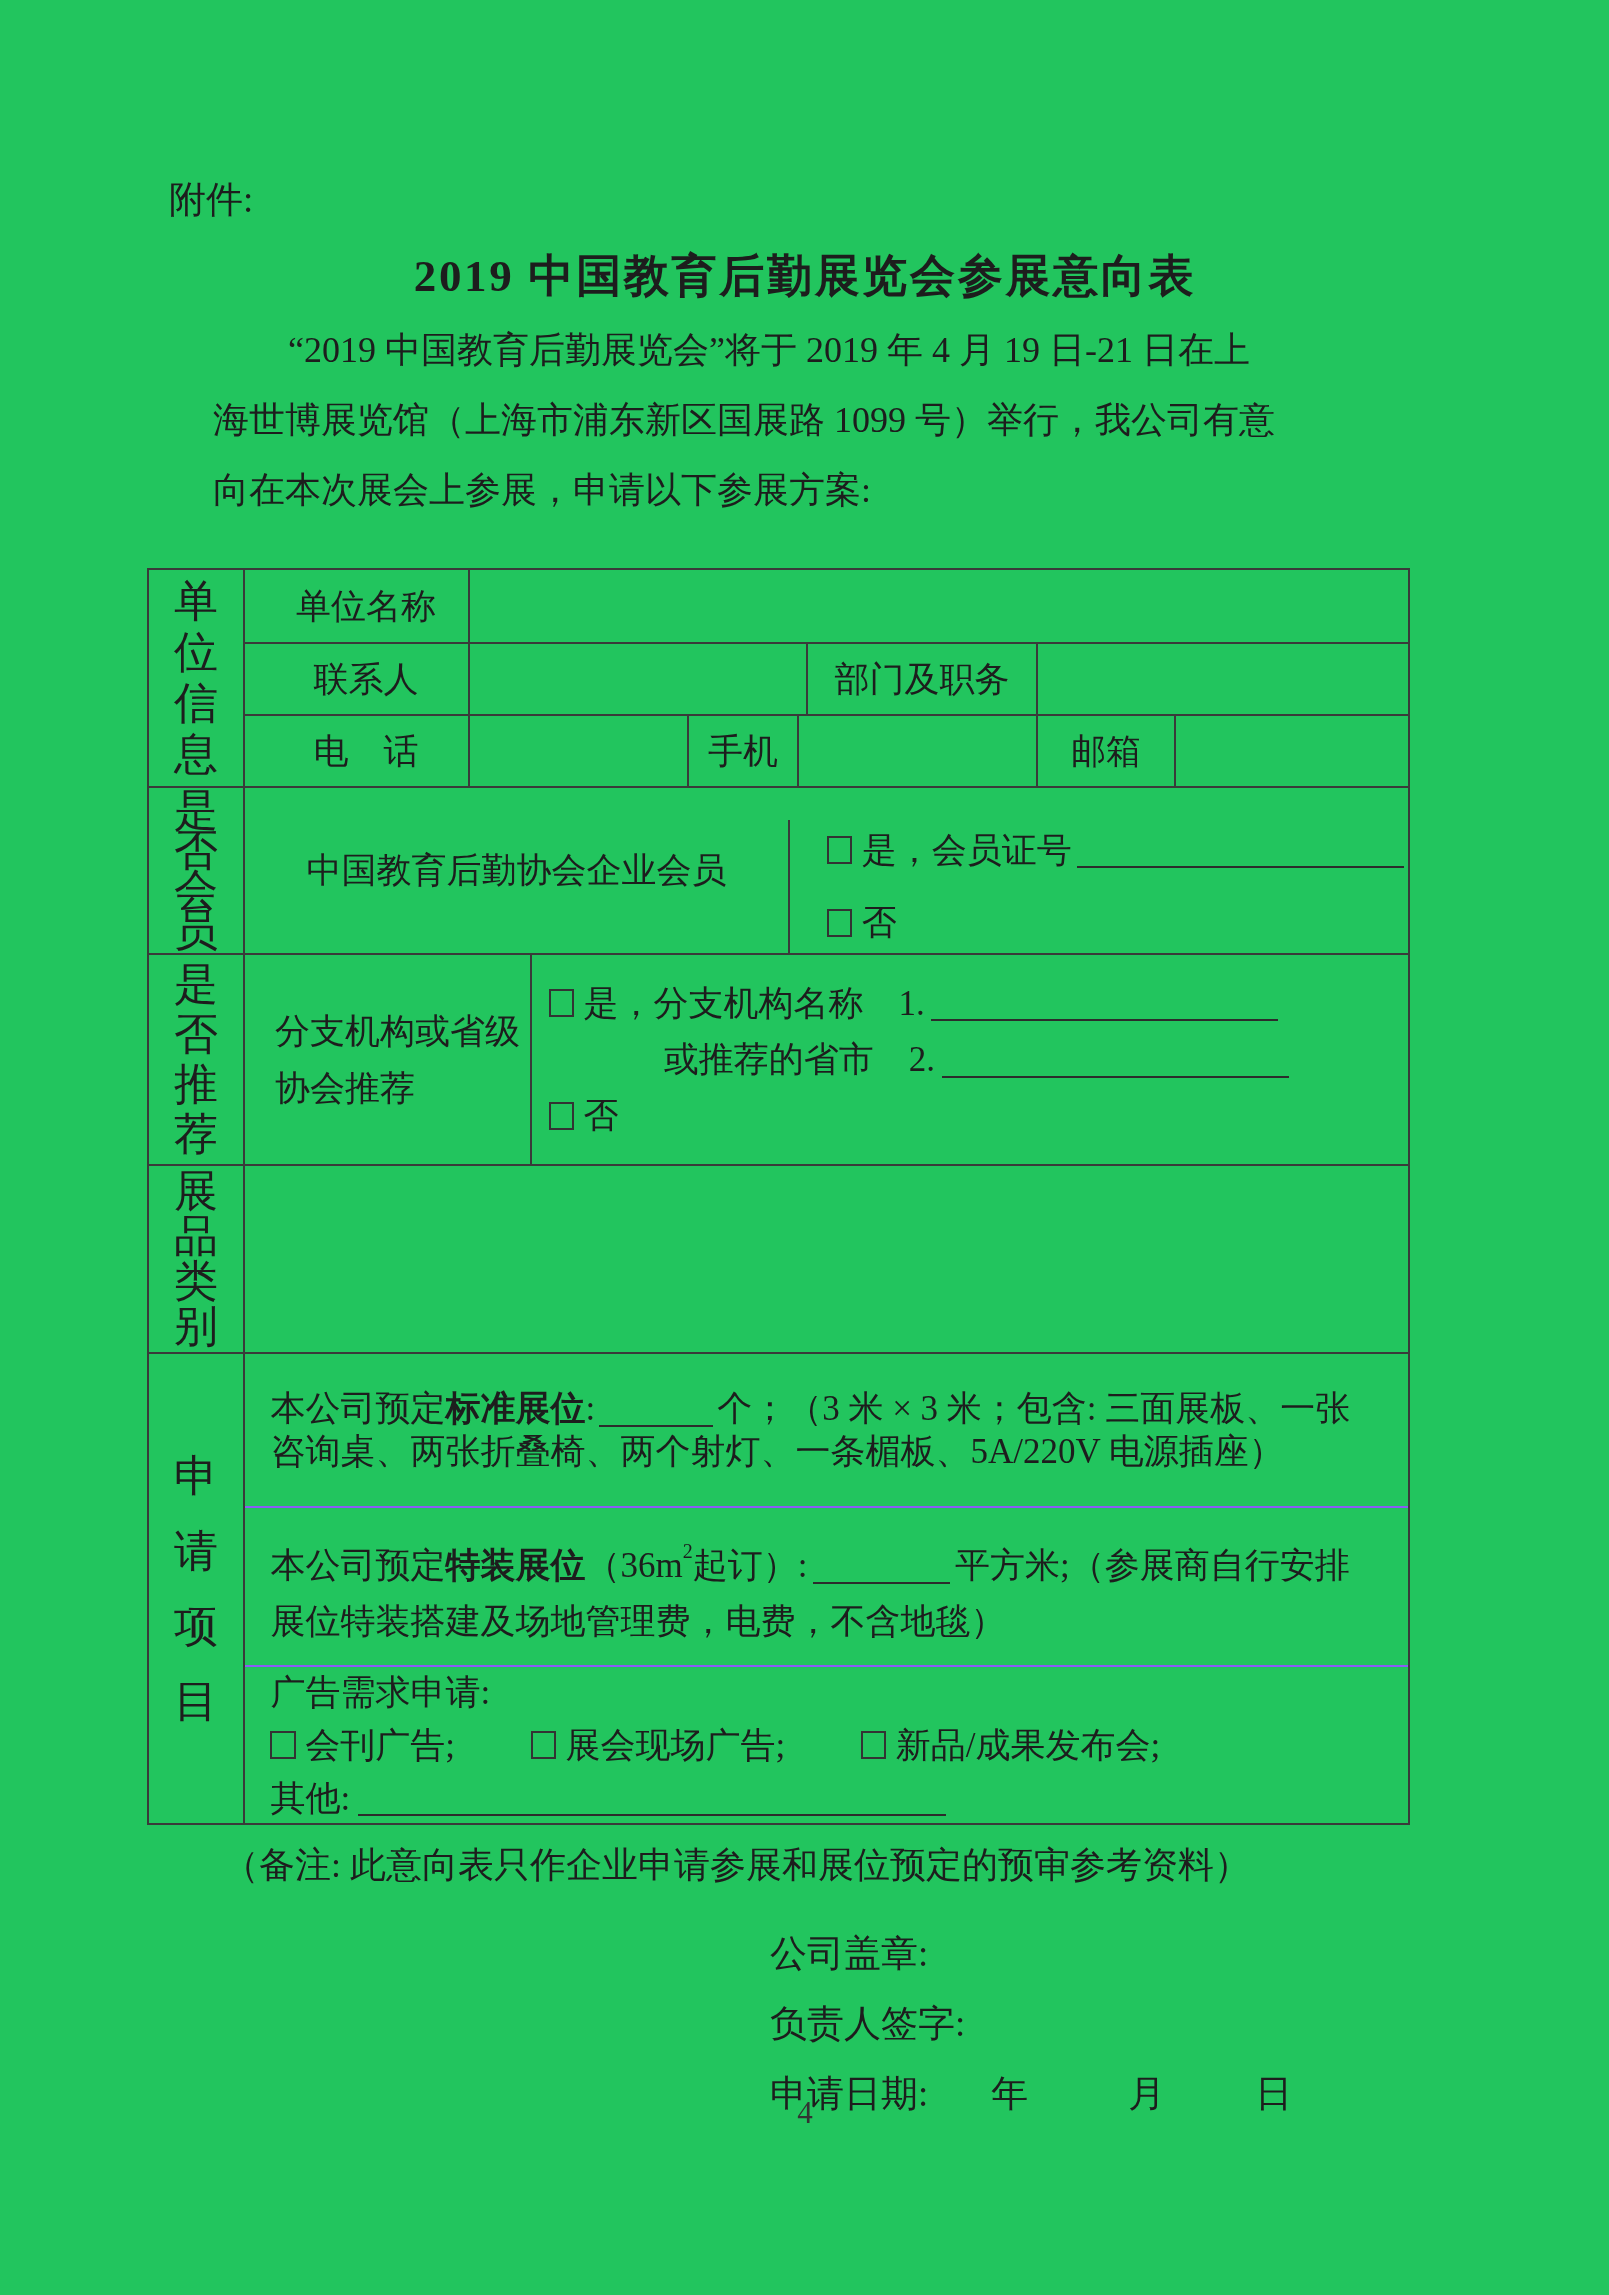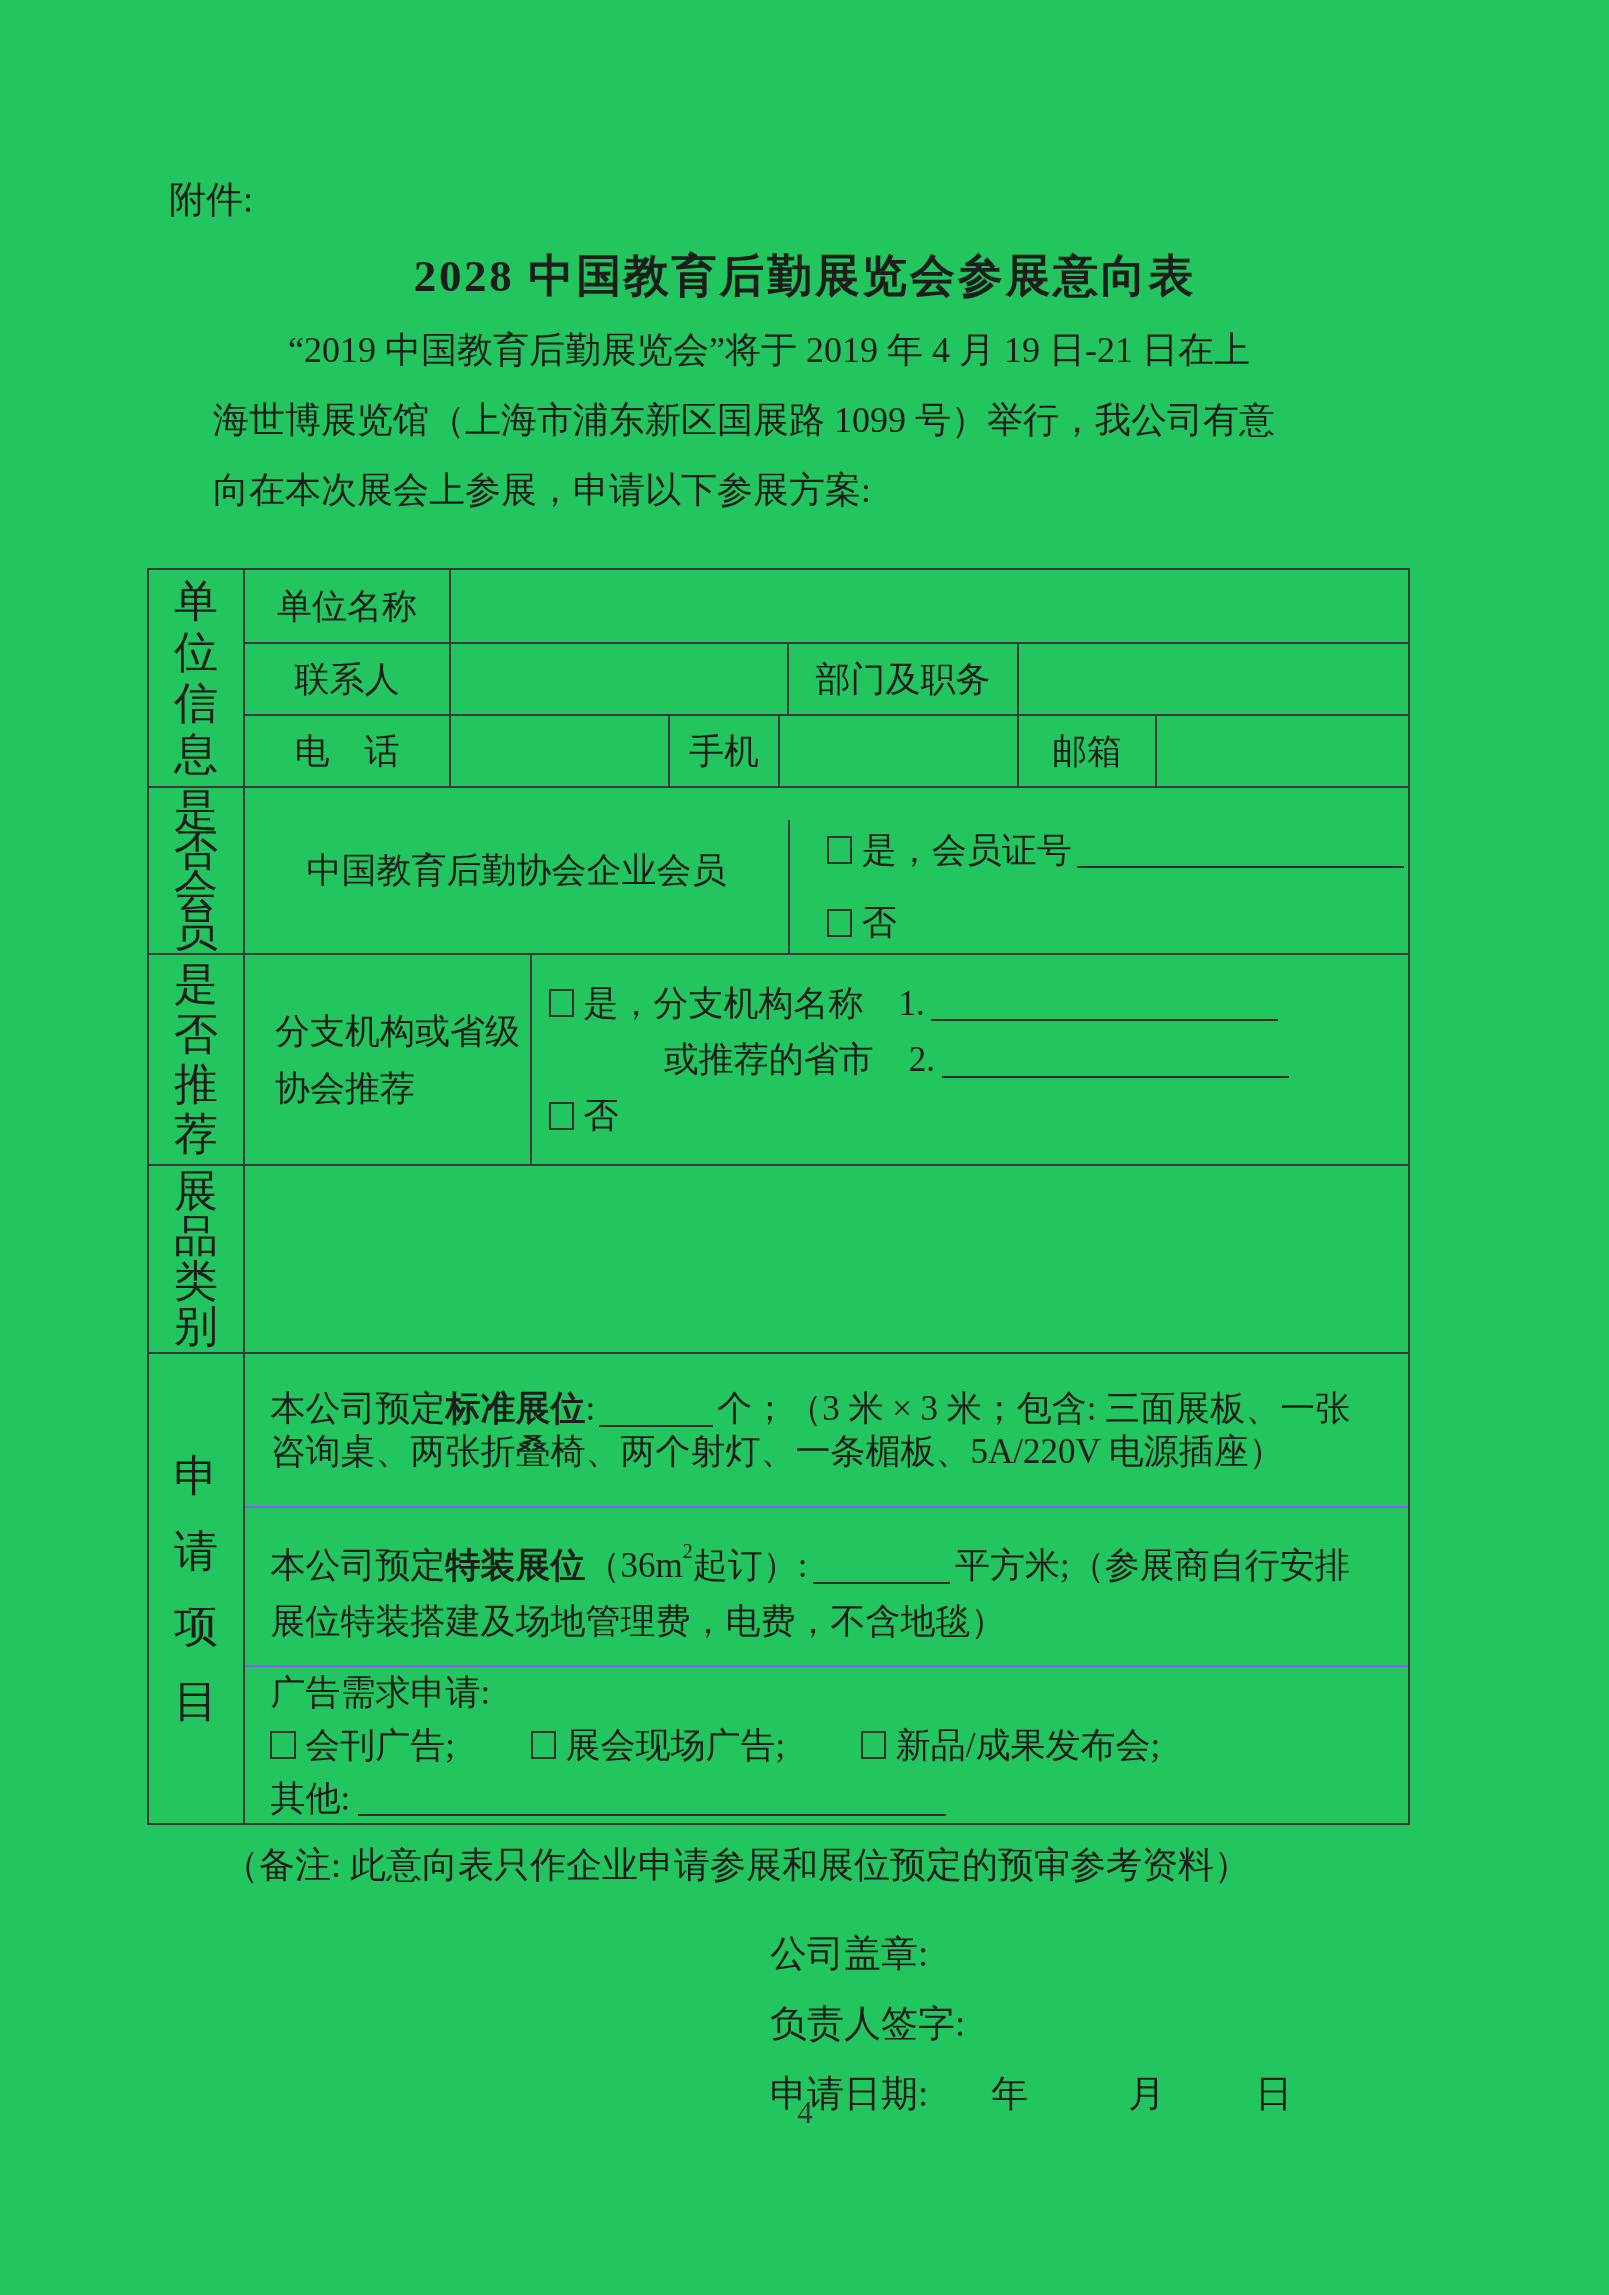--- a/index.html
+++ b/index.html
@@ -38,21 +38,21 @@
     width:1.05em; word-break:break-all; text-align:center;
     font-size:44px;
   }
   .s1 .vtxt { line-height:51px; }
   .s2 .vtxt { line-height:40px; }
   .s3 .vtxt { line-height:50px; }
   .s4 .vtxt { line-height:45px; }
   .s5 .vtxt { line-height:75px; }
 
   .rows { flex:1; display:flex; flex-direction:column; }
-  .r { display:flex; border-top:2px solid #3a3a3a; }
+  .r { display:flex; border-top:2px solid #3a3a3a;padding-left:19px; }
   .r.first { border-top:none; }
   .cell { border-left:2px solid #3a3a3a; display:flex; align-items:center; }
   .cell.nl { border-left:none; }
   .lab { justify-content:center; text-align:center; }
   .h107 { height:72px; }
   .w306 { flex:0 0 204px; }
   .w506 { flex:0 0 338px; }
   .w344 { flex:0 0 230px; }
   .w328 { flex:0 0 219px; }
   .w165 { flex:0 0 110px; }
@@ -103,21 +103,21 @@
   .sign .dd { margin-left:90px; }
   .pagenum { position:absolute; left:0; top:2095px; width:100%; text-align:center; font-size:31px; color:#333; }
 </style>
 </head>
 <body>
 
 <div class="page">
 
   <div class="attachment">附件:</div>
 
-  <div class="doc-title">2028 中国教育后勤展览会参展意向表</div>
+  <div class="doc-title">2019 中国教育后勤展览会参展意向表</div>
 
   <div class="intro">
     <div class="l1">“2019 中国教育后勤展览会”将于 2019 年 4 月 19 日-21 日在上</div>
     <div>海世博展览馆（上海市浦东新区国展路 1099 号）举行，我公司有意</div>
     <div>向在本次展会上参展，申请以下参展方案:</div>
   </div>
 
   <div class="form-table">
 
     <div class="sec s1 first">

